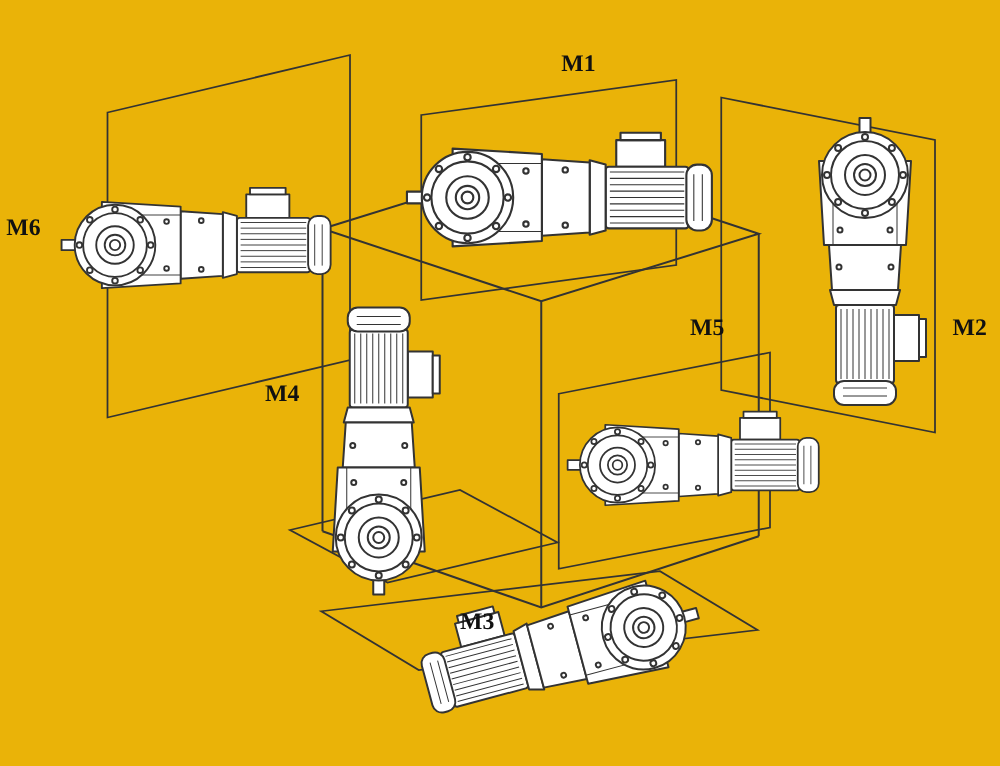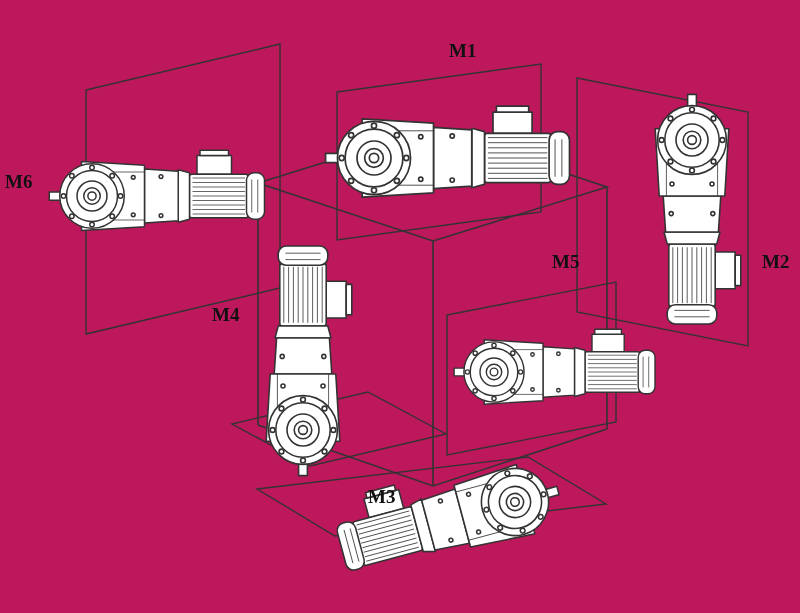--- a/index.html
+++ b/index.html
@@ -4,21 +4,21 @@
 <style>
   html, body {
     margin: 0;
     padding: 0;
     background: #ffffff;
   }
   .canvas {
     position: relative;
     width: 800px;
     height: 613px;
-    background: #be185d;
+    background: #eab308;
     overflow: hidden;
   }
   svg { display: block; }
   .pos-label {
     font-family: "Liberation Serif", serif;
     font-weight: bold;
     font-size: 19px;
     fill: #111111;
   }
 </style>

